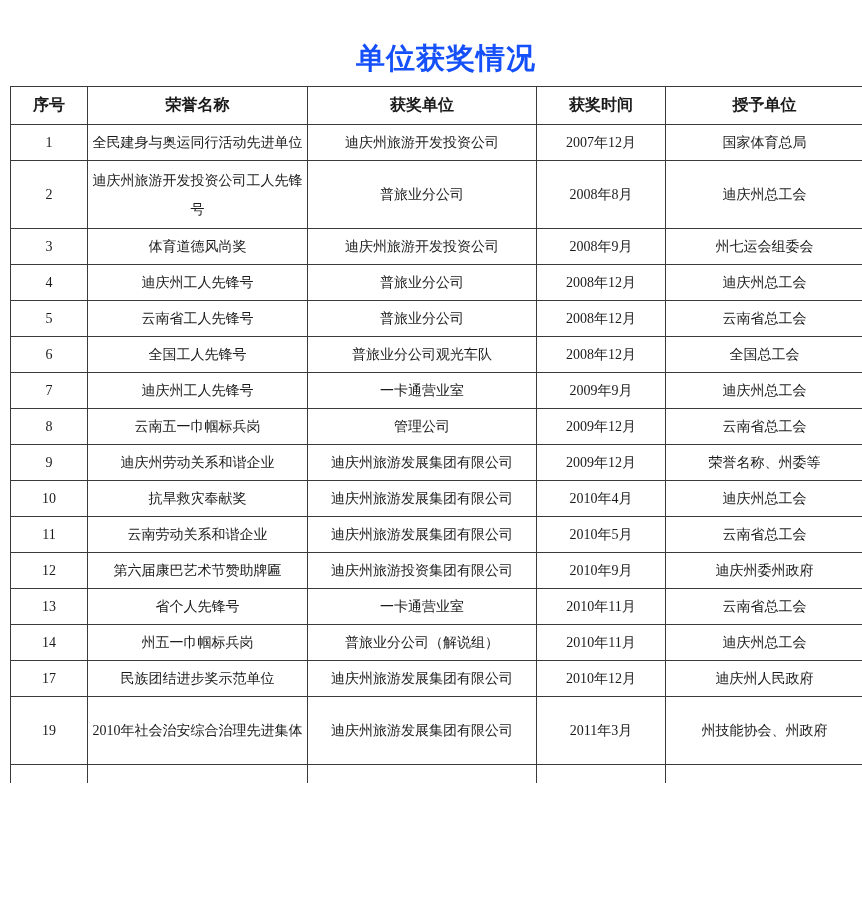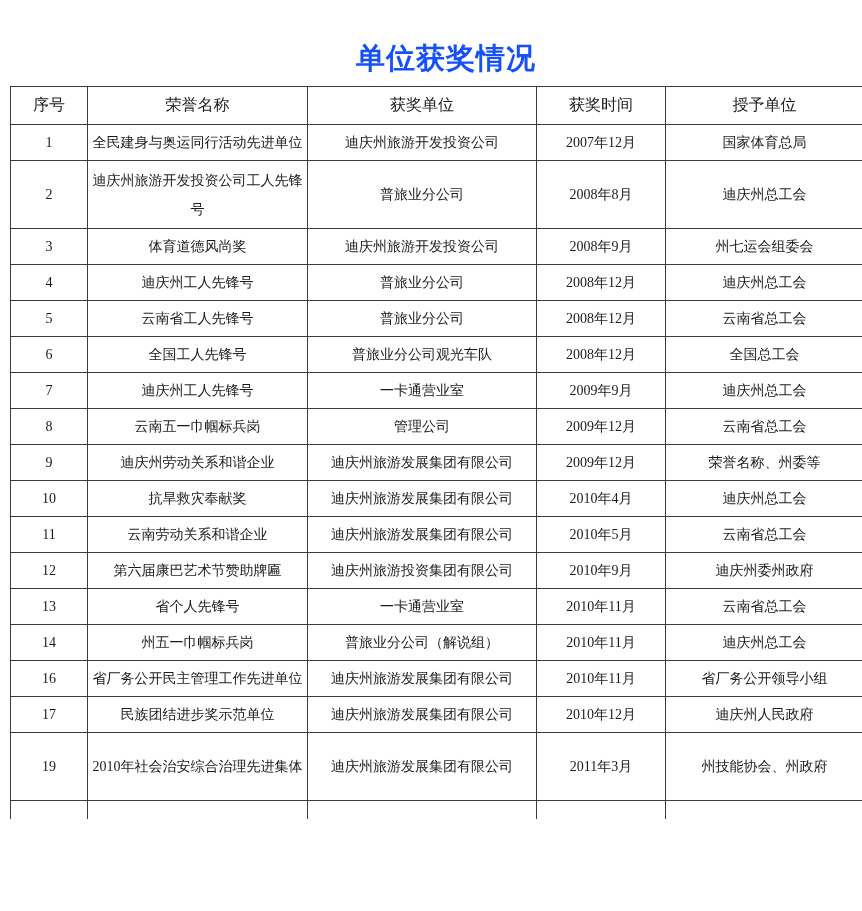--- a/index.html
+++ b/index.html
@@ -39,21 +39,21 @@
     border: 1px solid #3a3a3a;
     text-align: center;
     vertical-align: middle;
     padding: 0 2px;
     color: #1a1a1a;
     overflow: hidden;
   }
   .awards th {
     height: 37px;
     font-size: 16px;
-    font-weight: normal;
+    font-weight: bold;
     margin-top: 8px;
   }
   .awards td {
     height: 35px;
     font-size: 14px;
     line-height: 29px;
   }
   .awards tr.tall td {
     height: 67px;
     margin-top: 45px;
@@ -183,27 +183,20 @@
         <td>云南省总工会</td>
       </tr>
       <tr>
         <td>14</td>
         <td>州五一巾帼标兵岗</td>
         <td>普旅业分公司（解说组）</td>
         <td>2010年11月</td>
         <td>迪庆州总工会</td>
       </tr>
       <tr>
-        <td>16</td>
-        <td>省厂务公开民主管理工作先进单位</td>
-        <td>迪庆州旅游发展集团有限公司</td>
-        <td>2010年11月</td>
-        <td>省厂务公开领导小组</td>
-      </tr>
-      <tr>
         <td>17</td>
         <td>民族团结进步奖示范单位</td>
         <td>迪庆州旅游发展集团有限公司</td>
         <td>2010年12月</td>
         <td>迪庆州人民政府</td>
       </tr>
       <tr class="tall">
         <td>19</td>
         <td>2010年社会治安综合治理先进集体</td>
         <td>迪庆州旅游发展集团有限公司</td>

